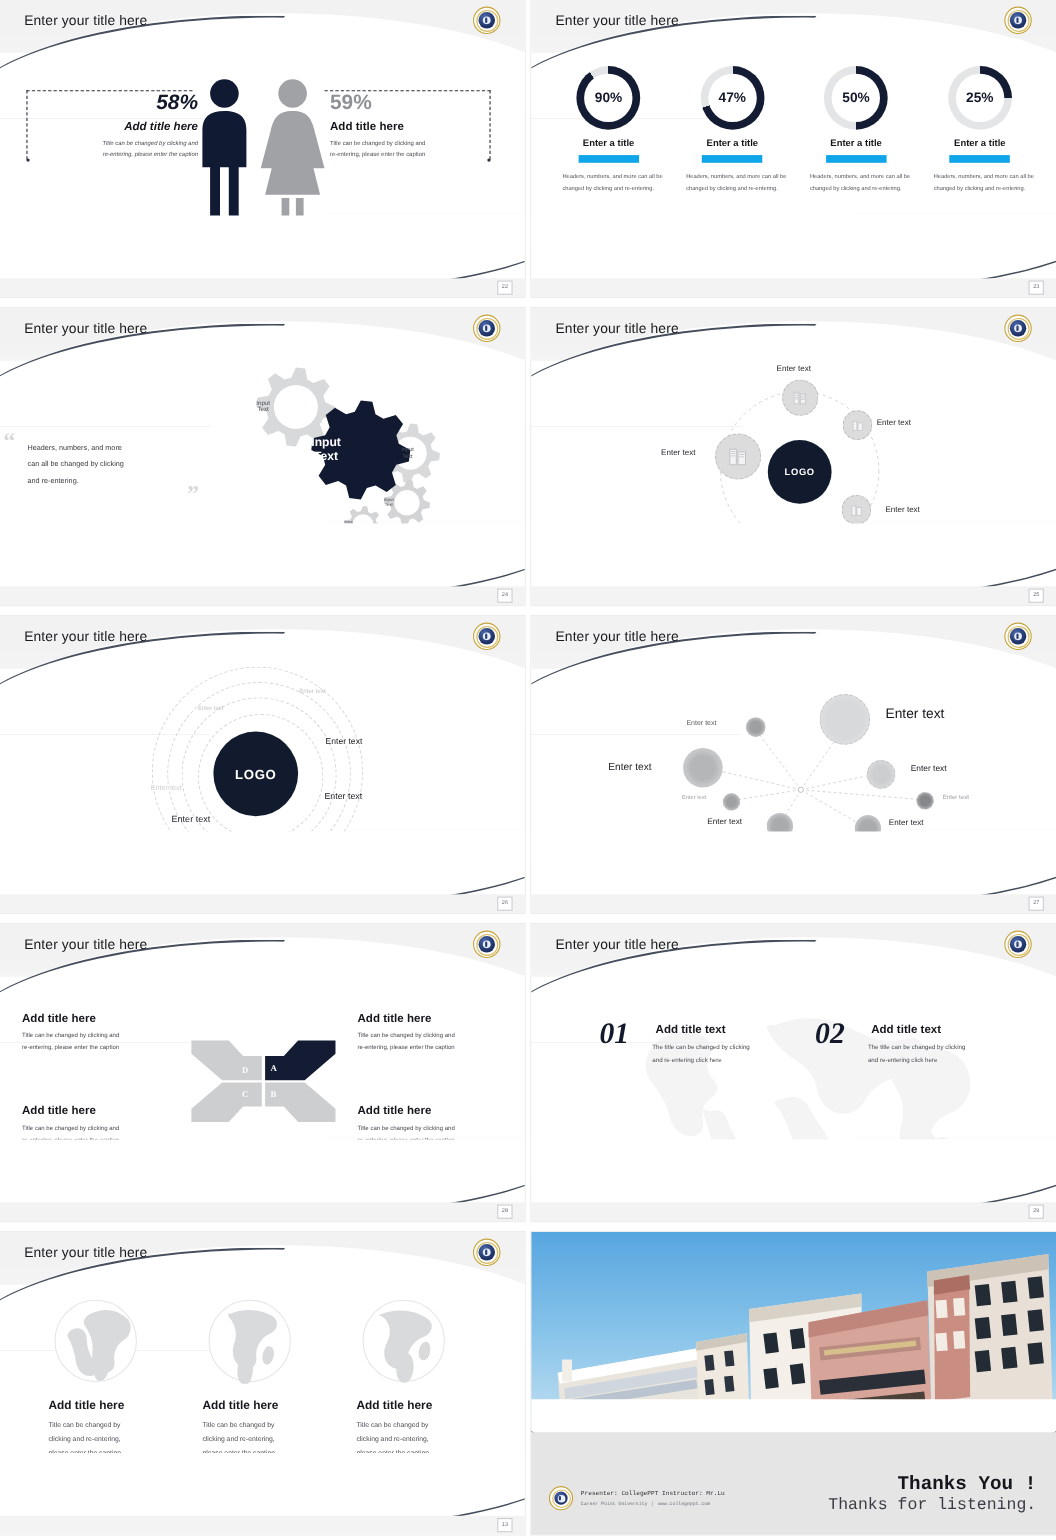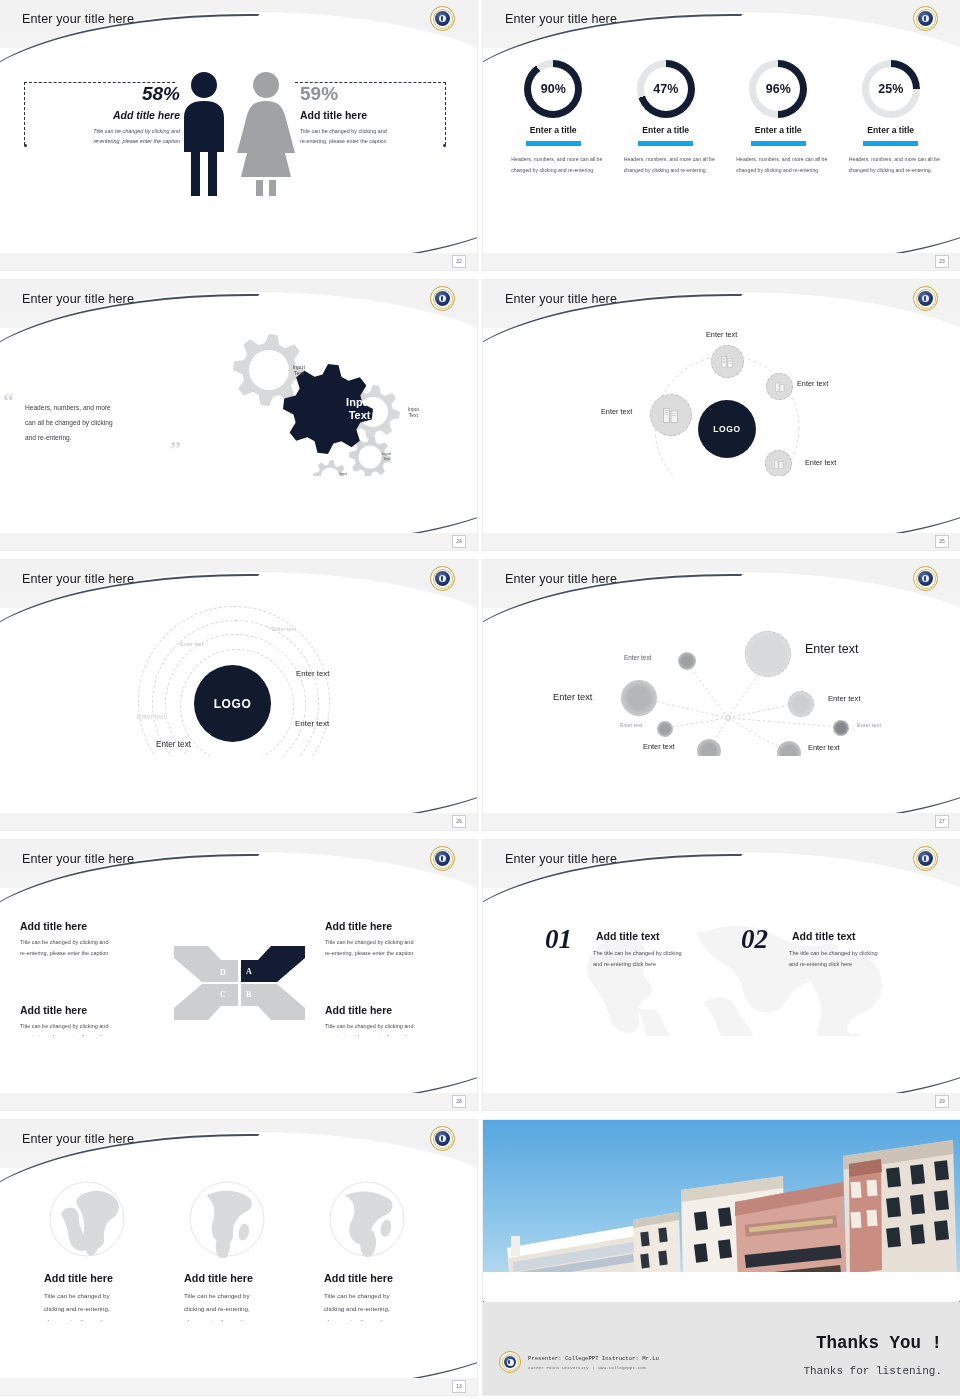--- a/index.html
+++ b/index.html
@@ -122,32 +122,32 @@
   .s2-row{position:absolute;left:14px;top:60px;width:450px;display:flex;justify-content:space-around;}
   .s2-col{width:100px;text-align:center;}
   .s2-ring{position:relative;width:58px;height:58px;margin:0 auto;border-radius:50%;}
   .s2-ring .hole{
     position:absolute;left:50%;top:50%;width:44px;height:44px;margin:-22px 0 0 -22px;
     background:#fff;border-radius:50%;
     display:flex;align-items:center;justify-content:center;
     font-size:12.5px;font-weight:bold;color:#13182a;
   }
   .s2-t{font-size:8.6px;font-weight:bold;color:#15161c;margin-top:7px;padding-bottom:6px;
-        border-bottom:5px solid #0ea5e9;display:inline-block;padding-left:4px;padding-right:4px;}
+        border-bottom:7px solid #0ea5e9;display:inline-block;padding-left:4px;padding-right:4px;}
   .s2-p{font-size:5.2px;color:#4f525a;line-height:2.1;margin-top:8px;text-align:left;padding-left:8px;}
 
   
   .s3-quote{position:absolute;left:25px;top:120px;width:190px;}
   .s3-mark{position:absolute;font-size:22px;color:#d6d8dc;font-weight:bold;font-family:"Liberation Serif",serif;}
   .s3-txt{font-size:6.6px;color:#3a3d45;line-height:2.3;}
   .s3-gears{position:absolute;left:225px;top:52px;width:215px;height:180px;}
   .gear{position:absolute;}
   .gear .lbl{
     position:absolute;left:0;top:0;width:100%;height:100%;
-    display:flex;align-items:center;justify-content:flex-end;
+    display:flex;align-items:center;justify-content:flex-start;
     text-align:center;line-height:1.15;
   }
 
   
   .s4-stage{position:absolute;left:0;top:48px;width:100%;height:222px;}
   .node{
     position:absolute;border-radius:50%;background:#dcdcdd;
     border:1px dashed #bcbdbf;
     display:flex;align-items:center;justify-content:center;
   }
@@ -196,21 +196,21 @@
   }
   .s10-maskline{
     position:absolute;left:-5%;bottom:-42px;width:110%;height:72px;
     border-bottom:1.6px solid #1a1a1a;border-radius:50%/0 0 100% 100%;
   }
   .s10-foot{position:absolute;left:16px;bottom:22px;display:flex;align-items:center;gap:7px;}
   .s10-foot .txt1{font-size:5.6px;color:#2d2f35;}
   .s10-foot .txt2{font-size:4.4px;color:#6d7078;margin-top:3px;}
   .s10-thanks{position:absolute;right:18px;bottom:18px;text-align:right;}
   .s10-t1{font-size:17.5px;font-weight:bold;color:#15161c;}
-  .s10-t2{font-size:11px;color:#3a3d45;margin-top:12px;}
+  .s10-t2{font-size:15px;color:#3a3d45;margin-top:0;}
 </style>
 </head>
 <body>
 
 <div class="grid">
 
   <div class="slide">
     <div class="hdr-band"></div>
     <div class="hdr-curve"></div>
     <div class="hdr-stroke"></div>
@@ -288,21 +288,21 @@
       </div>
       <div class="s2-col">
         <div class="s2-ring" id="ring1" style="background: conic-gradient(rgb(19, 28, 51) 0deg, rgb(19, 28, 51) 252deg, rgb(228, 229, 231) 252deg, rgb(228, 229, 231) 360deg);">
           <div class="hole">47%</div>
         </div>
         <div class="s2-t">Enter a title</div>
         <div class="s2-p">Headers, numbers, and more can all be changed by clicking and re-entering.</div>
       </div>
       <div class="s2-col">
         <div class="s2-ring" id="ring2" style="background: conic-gradient(rgb(19, 28, 51) 0deg, rgb(19, 28, 51) 180deg, rgb(228, 229, 231) 180deg, rgb(228, 229, 231) 360deg);">
-          <div class="hole">96%</div>
+          <div class="hole">50%</div>
         </div>
         <div class="s2-t">Enter a title</div>
         <div class="s2-p">Headers, numbers, and more can all be changed by clicking and re-entering.</div>
       </div>
       <div class="s2-col">
         <div class="s2-ring" id="ring3" style="background: conic-gradient(rgb(19, 28, 51) 0deg, rgb(19, 28, 51) 90deg, rgb(228, 229, 231) 90deg, rgb(228, 229, 231) 360deg);">
           <div class="hole">25%</div>
         </div>
         <div class="s2-t">Enter a title</div>
         <div class="s2-p">Headers, numbers, and more can all be changed by clicking and re-entering.</div>

